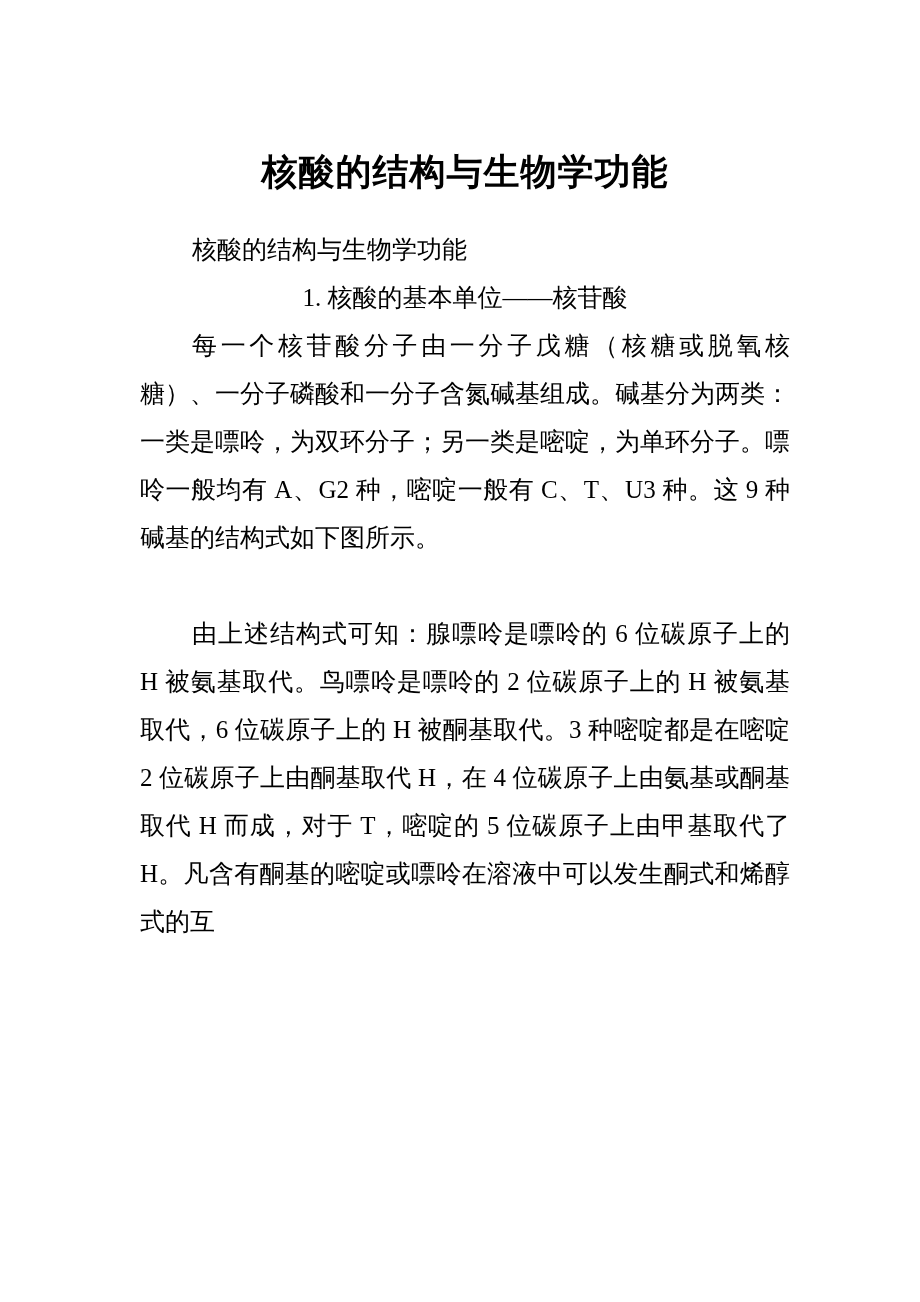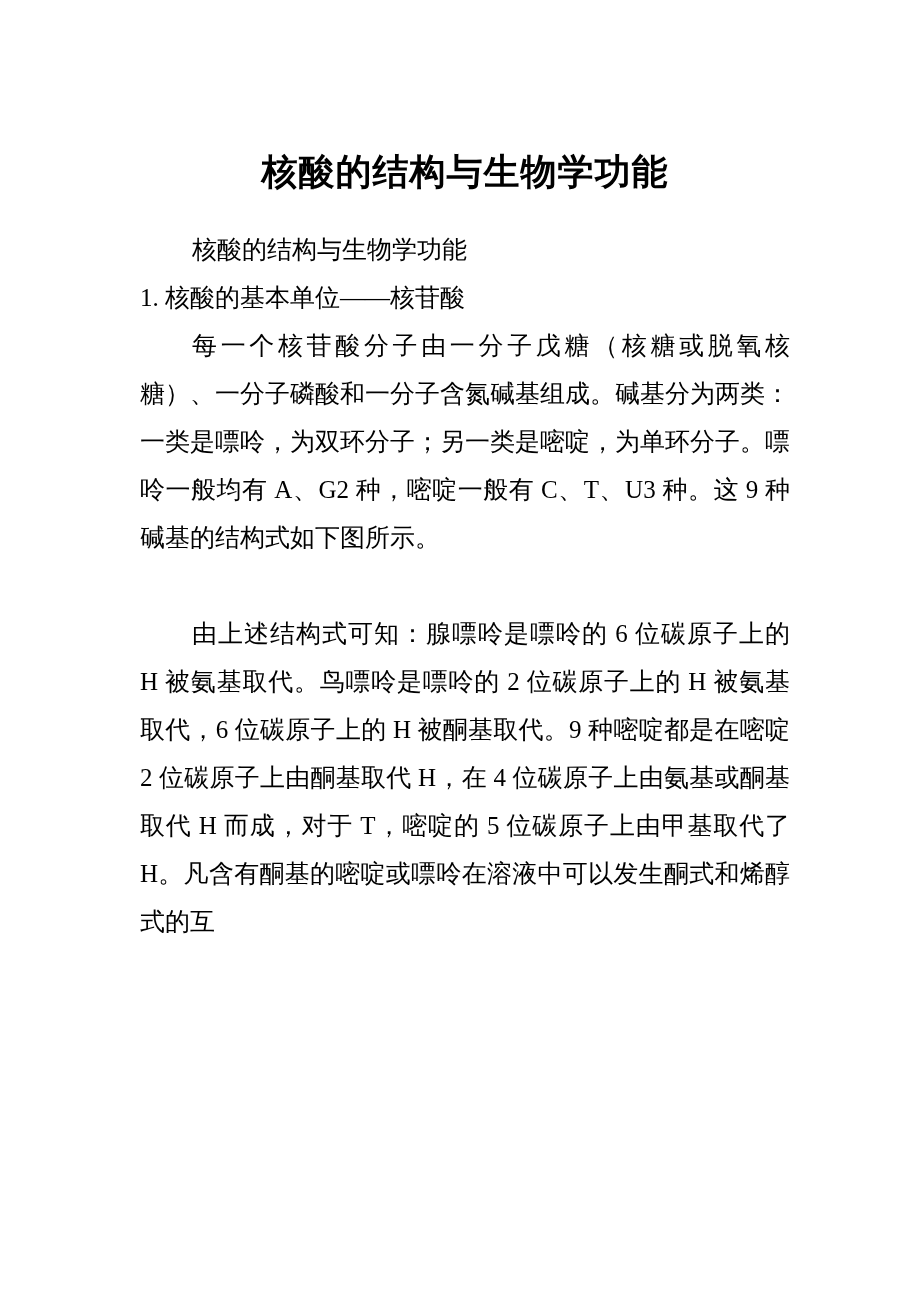--- a/index.html
+++ b/index.html
@@ -35,21 +35,21 @@
     font-size: 25px;
     line-height: 48px;
     text-align: justify;
     word-break: break-all;
   }
   .para.indent {
     text-indent: 52px;
   }
   .para.heading {
     text-indent: 0;
-    text-align: left;
+    text-align: center;
   }
   .figure-gap {
     height: 48px;
   }
 </style>
 </head>
 <body>
 
 <div class="page">
 
@@ -59,16 +59,16 @@
 
     <p class="para indent">核酸的结构与生物学功能</p>
 
 
     <p class="para heading">1. 核酸的基本单位——核苷酸</p>
 
     <p class="para indent">每一个核苷酸分子由一分子戊糖（核糖或脱氧核糖）、一分子磷酸和一分子含氮碱基组成。碱基分为两类：一类是嘌呤，为双环分子；另一类是嘧啶，为单环分子。嘌呤一般均有 A、G2 种，嘧啶一般有 C、T、U3 种。这 9 种碱基的结构式如下图所示。</p>
 
     <div class="figure-gap"></div>
 
-    <p class="para indent">由上述结构式可知：腺嘌呤是嘌呤的 6 位碳原子上的 H 被氨基取代。鸟嘌呤是嘌呤的 2 位碳原子上的 H 被氨基取代，6 位碳原子上的 H 被酮基取代。9 种嘧啶都是在嘧啶 2 位碳原子上由酮基取代 H，在 4 位碳原子上由氨基或酮基取代 H 而成，对于 T，嘧啶的 5 位碳原子上由甲基取代了 H。凡含有酮基的嘧啶或嘌呤在溶液中可以发生酮式和烯醇式的互</p>
+    <p class="para indent">由上述结构式可知：腺嘌呤是嘌呤的 6 位碳原子上的 H 被氨基取代。鸟嘌呤是嘌呤的 2 位碳原子上的 H 被氨基取代，6 位碳原子上的 H 被酮基取代。3 种嘧啶都是在嘧啶 2 位碳原子上由酮基取代 H，在 4 位碳原子上由氨基或酮基取代 H 而成，对于 T，嘧啶的 5 位碳原子上由甲基取代了 H。凡含有酮基的嘧啶或嘌呤在溶液中可以发生酮式和烯醇式的互</p>
 
   </div>
 </div>
 
 </body></html>

